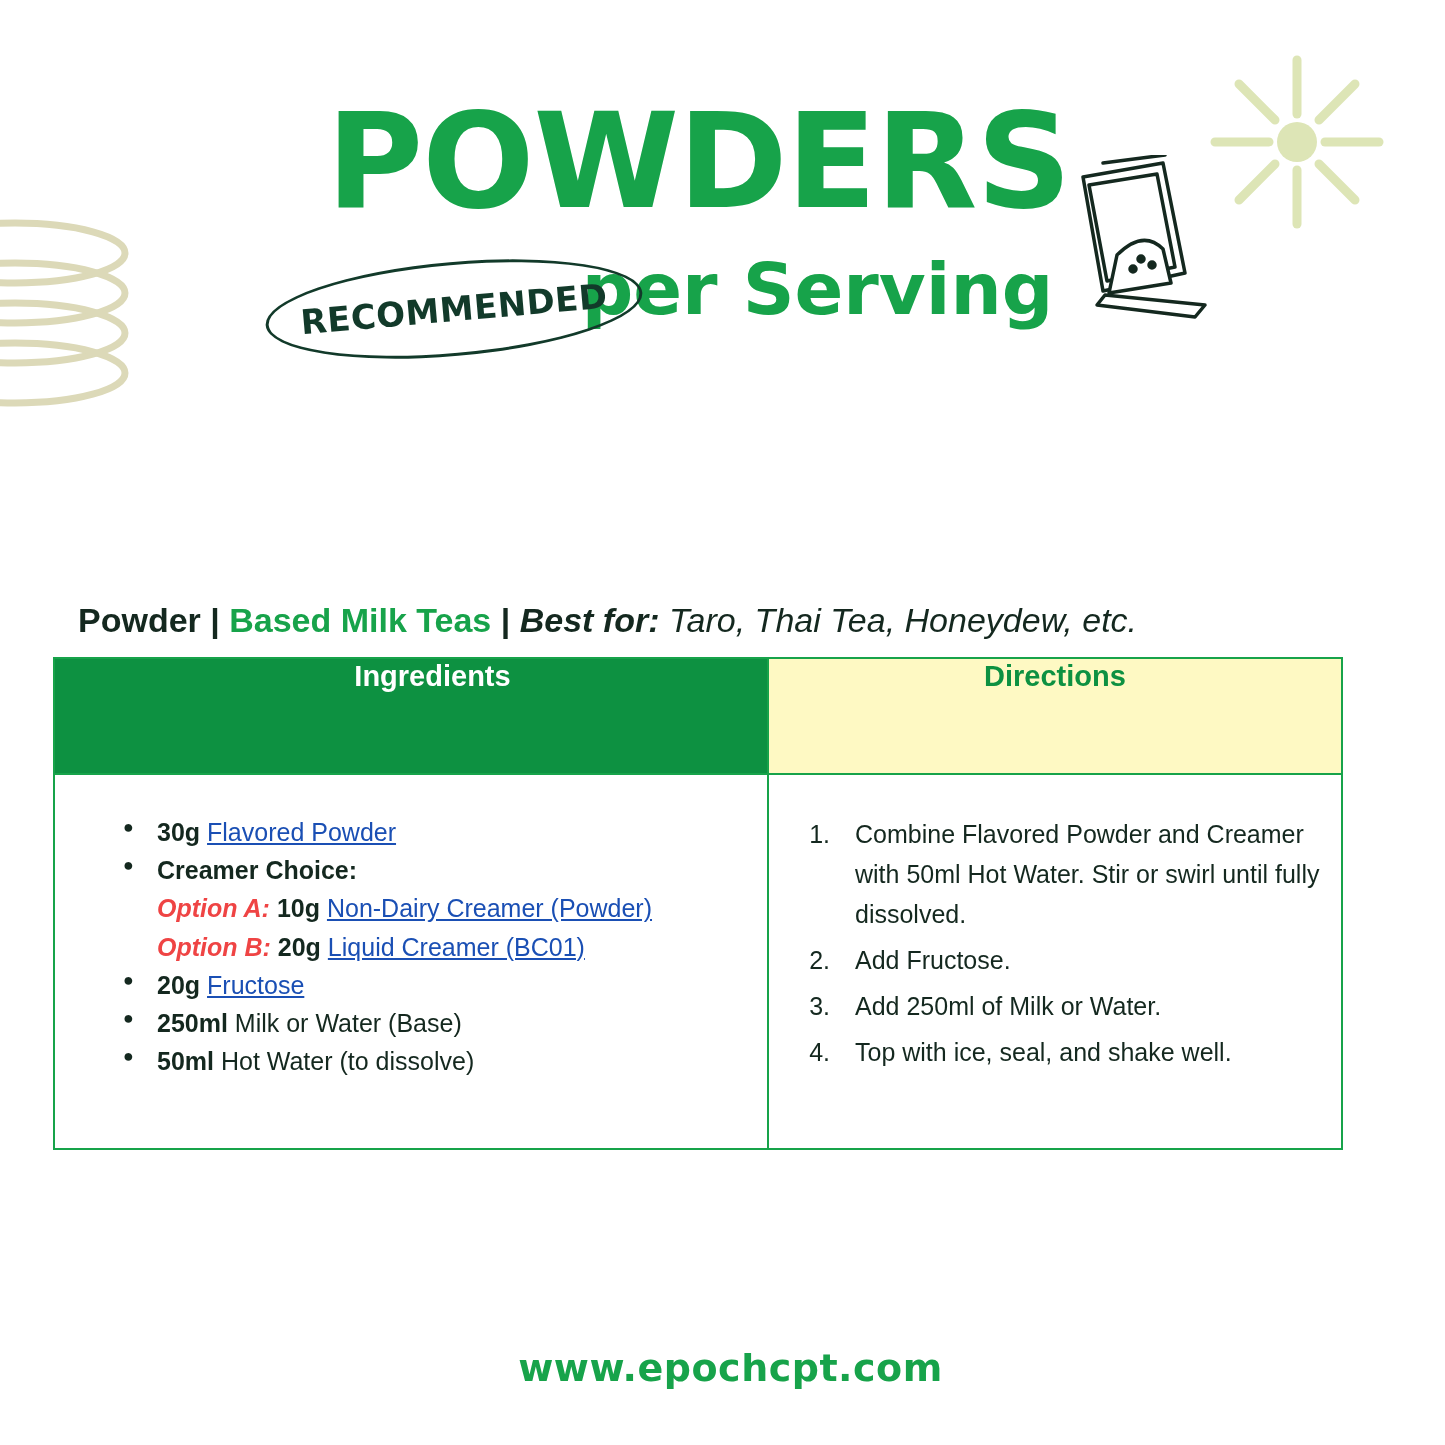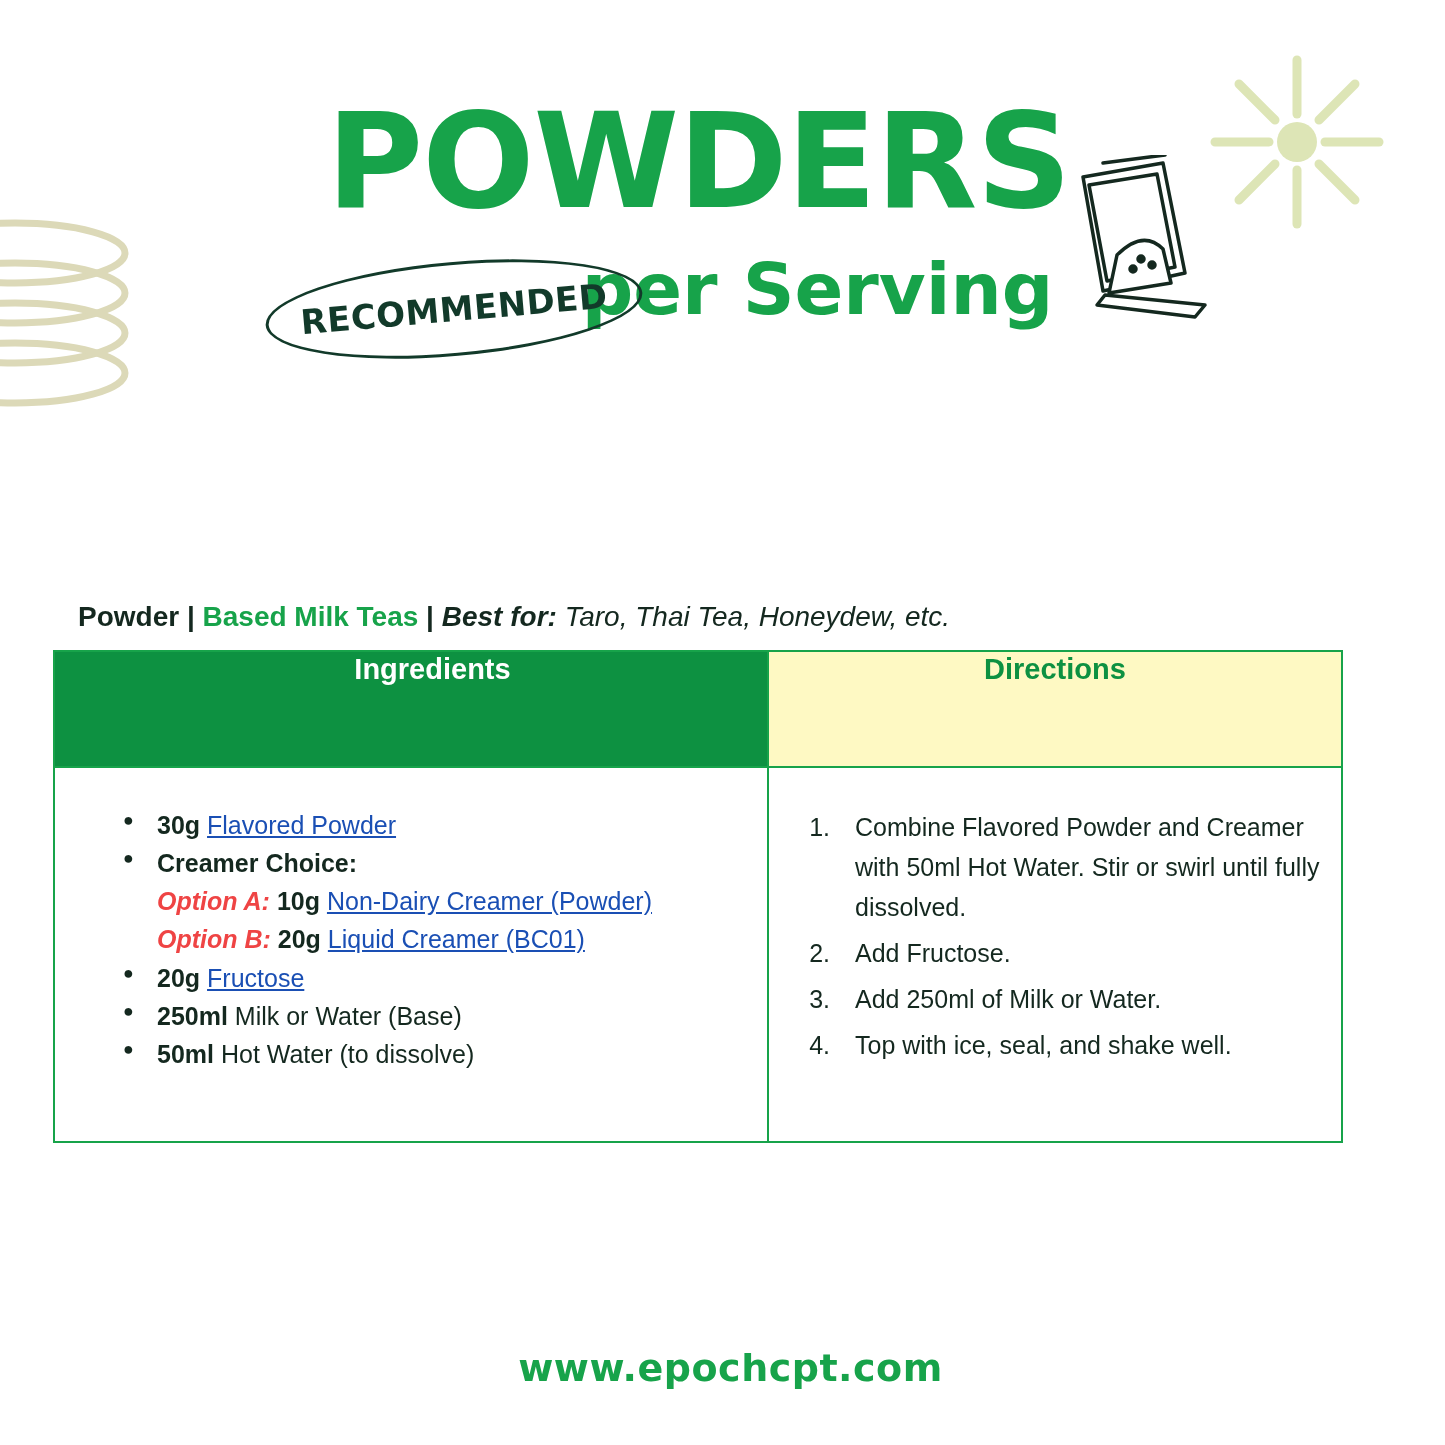--- a/index.html
+++ b/index.html
@@ -115,21 +115,21 @@
 
   
   .content {
     position: absolute;
     left: 0;
     top: 600px;
     width: 100%;
   }
   .caption {
     margin: 0 0 16px 78px;
-    font-size: 28px;
+    font-size: 34px;
     line-height: 1.2;
   }
   .caption .cap-bold { font-weight: bold; color: #14281f; }
   .caption .cap-green { font-weight: bold; color: #17a34a; }
   .caption .cap-bestfor { font-weight: bold; font-style: italic; color: #14281f; }
   .caption .cap-italic { font-style: italic; color: #14281f; }
 
   table.recipe {
     border-collapse: collapse;
     width: 1290px;

